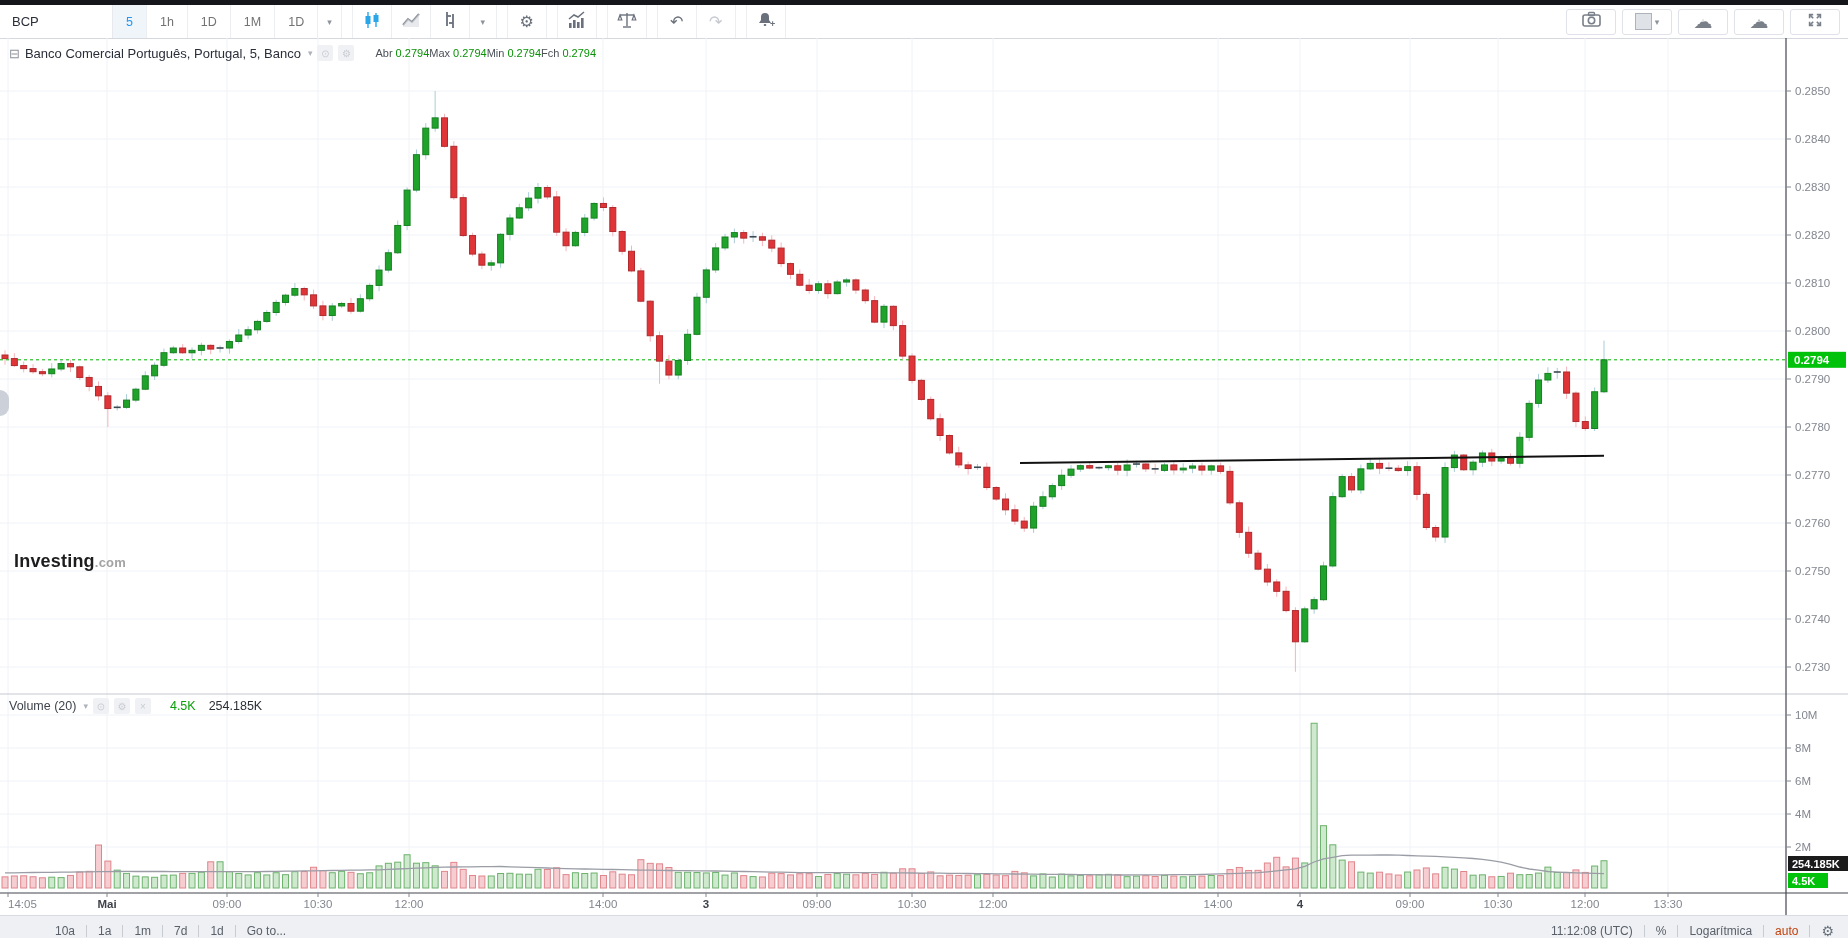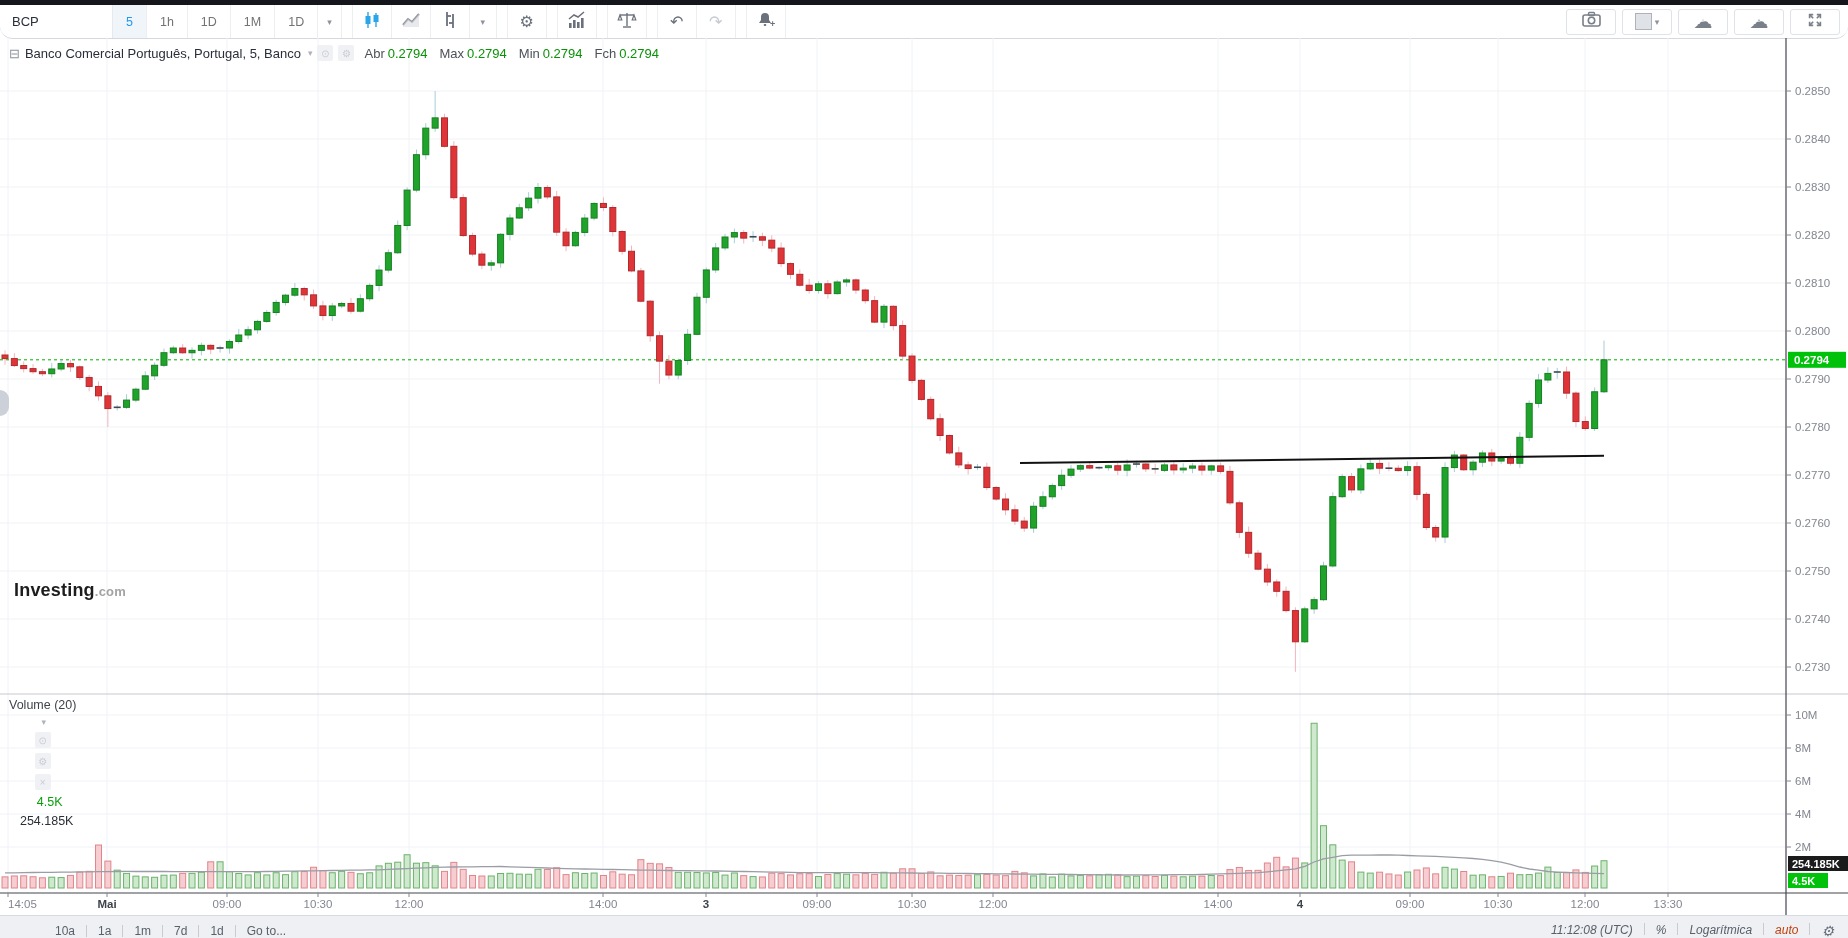--- a/index.html
+++ b/index.html
@@ -1,52 +1,52 @@
 <!DOCTYPE html>
 <html><head>
 <meta charset="utf-8">
 <style>
   html,body{margin:0;padding:0;}
   body{width:1848px;height:938px;position:relative;background:#fff;font-family:"Liberation Sans",sans-serif;overflow:hidden;-webkit-font-smoothing:antialiased;}
   .top-strip{height:5px;background:#14161c;}
-  .toolbar{height:33px;background:#fff;border-bottom:1px solid #d5d8df;display:flex;align-items:stretch;border-radius:13px;}
+  .toolbar{height:33px;background:#fff;border-bottom:1px solid #d5d8df;display:flex;align-items:stretch;}
   .symbol-box{width:100px;display:flex;align-items:center;padding-left:12px;font-size:13px;color:#2a2e39;border-right:1px solid #e7e9ee;}
   .iv{padding:0 13px;display:flex;align-items:center;font-size:12.5px;color:#737373;border-right:1px solid #eceef2;cursor:pointer;}
   .iv.active{color:#2196f3;background:#f0f5fa;}
   .iv.caret-btn{padding:0 9px;color:#8e939d;font-size:9px;}
   .gap{width:10px;border-right:1px solid #eceef2;}
   .tbtn{width:38px;display:flex;align-items:center;justify-content:center;border-right:1px solid #eceef2;color:#6a717d;cursor:pointer;font-size:16px;}
   .tbtn.narrow{width:26px;font-size:9px;color:#8e939d;}
   .tbtn.disabled{color:#c7cad1;}
   .right-icons{margin-left:auto;display:flex;align-items:center;padding-right:8px;gap:6px;}
   .rbtn{height:24px;min-width:38px;border:1px solid #dfe2e8;border-radius:3px;display:flex;align-items:center;justify-content:center;color:#7a8089;background:#fff;cursor:pointer;gap:3px;padding:0 5px;}
   .rbtn .caret{font-size:9px;color:#8e939d;}
   .layout-sq{width:15px;height:15px;background:#dfe2e7;border:1px solid #aeb3bb;}
   .cloud-wrap{position:relative;font-size:19px;line-height:1;color:#7a8089;}
   .cloud-arrow{position:absolute;left:50%;top:55%;transform:translate(-50%,-50%);font-size:10px;font-weight:bold;color:#7a8089;}
   .chart-wrap{position:absolute;left:0;top:38px;width:1848px;height:877px;}
   #chart-svg{position:absolute;left:0;top:0;}
   .pane-header{position:absolute;left:9px;top:7px;display:flex;align-items:center;gap:5px;font-size:13px;color:#2a2e39;}
   .collapse-ic{color:#8d929b;font-size:13px;}
   .hdr-caret{color:#aeb3bb;font-size:9px;margin-left:2px;}
   .mini-btn{width:16px;height:16px;background:#f0f1f4;border-radius:2px;color:#c9ccd3;font-size:10px;display:flex;align-items:center;justify-content:center;cursor:pointer;}
-  .ohlc{display:flex;gap:12px;margin-left:5px;font-size:13px;}
+  .ohlc{display:flex;gap:0;margin-left:16px;font-size:11px;}
   .ohlc .pair{display:flex;gap:3px;}
   .ohlc .lbl{color:#4c5158;}
   .ohlc .val{color:#0a9207;}
-  .vol-header{position:absolute;left:9px;top:660px;display:flex;align-items:center;gap:5px;font-size:12.5px;color:#3f444c;flex-direction:column;}
+  .vol-header{position:absolute;left:9px;top:660px;display:flex;align-items:center;gap:5px;font-size:12.5px;color:#3f444c;}
   .vol-header .vval-ma{color:#0aa00a;margin-left:14px;}
   .vol-header .vval{color:#2b2f36;margin-left:8px;}
-  .watermark{position:absolute;left:14px;top:542px;font-size:18px;font-weight:bold;color:#1d1d1d;letter-spacing:.2px;}
+  .watermark{position:absolute;left:14px;top:513px;font-size:18px;font-weight:bold;color:#1d1d1d;letter-spacing:.2px;}
   .watermark .suffix{color:#a3a3a3;font-size:13px;}
   .drawer-handle{position:absolute;left:0;top:352px;width:9px;height:26px;background:#ccd0d8;border-radius:0 13px 13px 0;cursor:pointer;}
   .bottom-toolbar{position:absolute;left:0;top:915px;width:1848px;height:31px;background:#eef0f4;border-top:1px solid #d8dbe1;display:flex;align-items:center;font-size:12px;color:#5a6069;box-sizing:border-box;padding:0 14px 0 44px;}
   .bt-item{padding:0 11px;cursor:pointer;}
   .bt-div{width:1px;height:12px;background:#c8cbd2;}
-  .bt-right{margin-left:auto;display:flex;align-items:flex-start;font-style:italic;}
+  .bt-right{margin-left:auto;display:flex;align-items:center;}
   .bt-auto{color:#c2410c;}
   .bt-gear{font-size:14px;color:#6a717d;padding-left:11px;cursor:pointer;}
   svg text{font-family:"Liberation Sans",sans-serif;}
 </style>
 </head>
 <body>
 
 <div class="top-strip"></div>
 <div class="toolbar">
   <div class="symbol-box">

